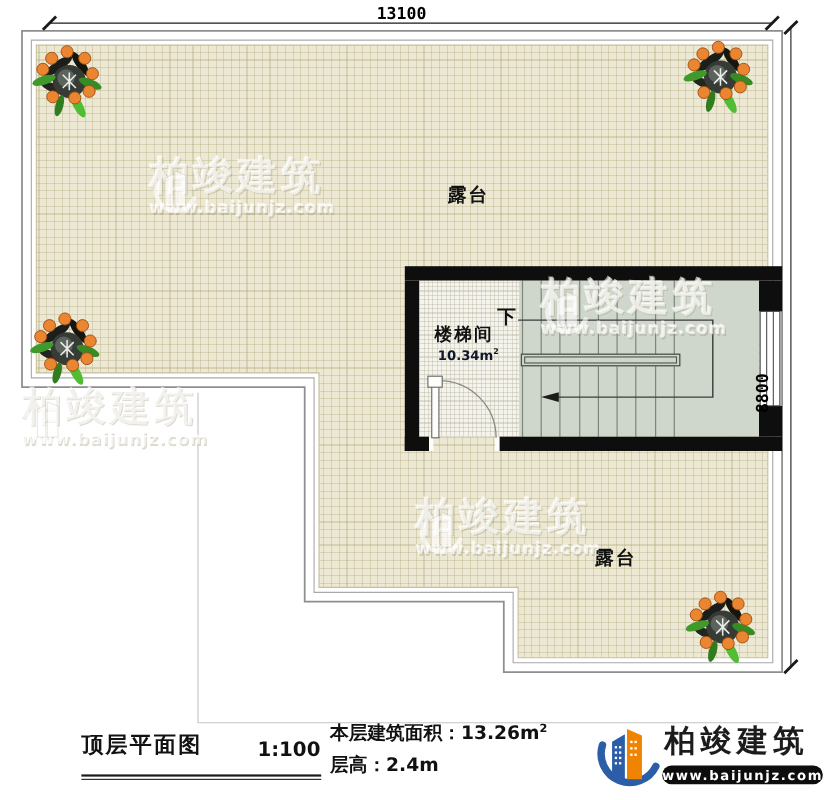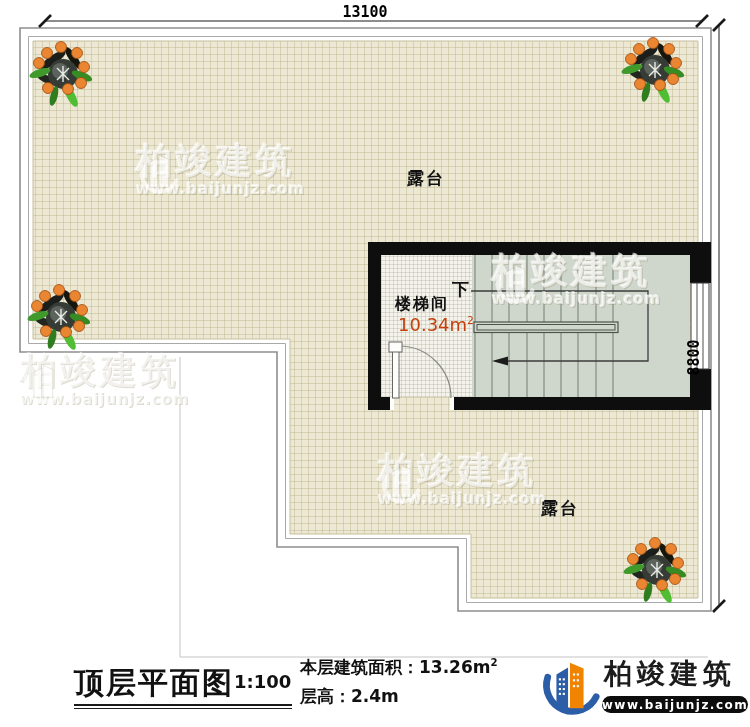--- a/index.html
+++ b/index.html
@@ -21,36 +21,36 @@
     background-color:#f4f3ec;
     background-image:
       repeating-linear-gradient(0deg, rgba(175,170,150,0.35) 0 1px, transparent 1px 4px),
       repeating-linear-gradient(90deg, rgba(175,170,150,0.35) 0 1px, transparent 1px 4px);}
   #stairs-floor{left:472px;top:255px;width:218px;height:142px;background:#cfd6cc;}
 
   svg{position:absolute;left:0;top:0;}
 
   
   .room-label{position:absolute;color:#111;font-weight:bold;font-size:17px;letter-spacing:2px;line-height:1;}
-  .small-label{position:absolute;color:#c2410c;font-weight:normal;font-size:18px;line-height:1;}
+  .small-label{position:absolute;color:#0f172a;font-weight:bold;font-size:12px;line-height:1;}
   .dim{position:absolute;color:#000;font-weight:bold;font-size:15px;
        font-family:"DejaVu Sans Mono","Liberation Mono",monospace;line-height:1;text-align:center;}
   sup{font-size:0.6em;}
 
   
   .wm{position:absolute;display:flex;gap:7px;align-items:flex-start;pointer-events:none;
       color:rgba(255,255,255,0.62);}
   .wm .wm-col{display:flex;flex-direction:column;}
   .wm .wm-name{font-size:36px;font-weight:bold;letter-spacing:4px;line-height:1;
       text-shadow:1px 1px 0 rgba(150,142,108,0.32),-1px -1px 0 rgba(255,255,255,0.6);}
   .wm .wm-url{font-size:15px;font-weight:bold;letter-spacing:1px;margin-top:3px;line-height:1;
       text-shadow:1px 1px 0 rgba(150,142,108,0.32),-1px -1px 0 rgba(255,255,255,0.6);}
 
   
-  #title-main{left:74px;top:666px;font-size:30px;font-weight:bold;color:#111;letter-spacing:2px;line-height:1.1;}
+  #title-main{left:74px;top:666px;font-size:20px;font-weight:bold;color:#111;letter-spacing:2px;line-height:1.1;}
   #title-scale{left:234px;top:673px;font-size:18px;font-weight:bold;color:#111;line-height:1;}
   .title-underline1{left:74px;top:704px;width:218px;height:2px;background:#1a1a1a;}
   .title-underline2{left:74px;top:708px;width:218px;height:1px;background:#1a1a1a;}
   .info-line{position:absolute;left:300px;color:#111;font-weight:bold;font-size:17px;line-height:1;}
 
   
   #brand-name{left:604px;top:659px;font-size:28px;font-weight:bold;color:#1c1c1c;letter-spacing:5px;line-height:1.1;}
   #brand-bar{left:602px;top:696px;width:146px;height:17px;background:#0d0d0d;border-radius:9px;
      display:flex;align-items:center;justify-content:center;}
   #brand-url{color:#fff;font-size:12px;font-weight:bold;letter-spacing:1.5px;line-height:1;}

